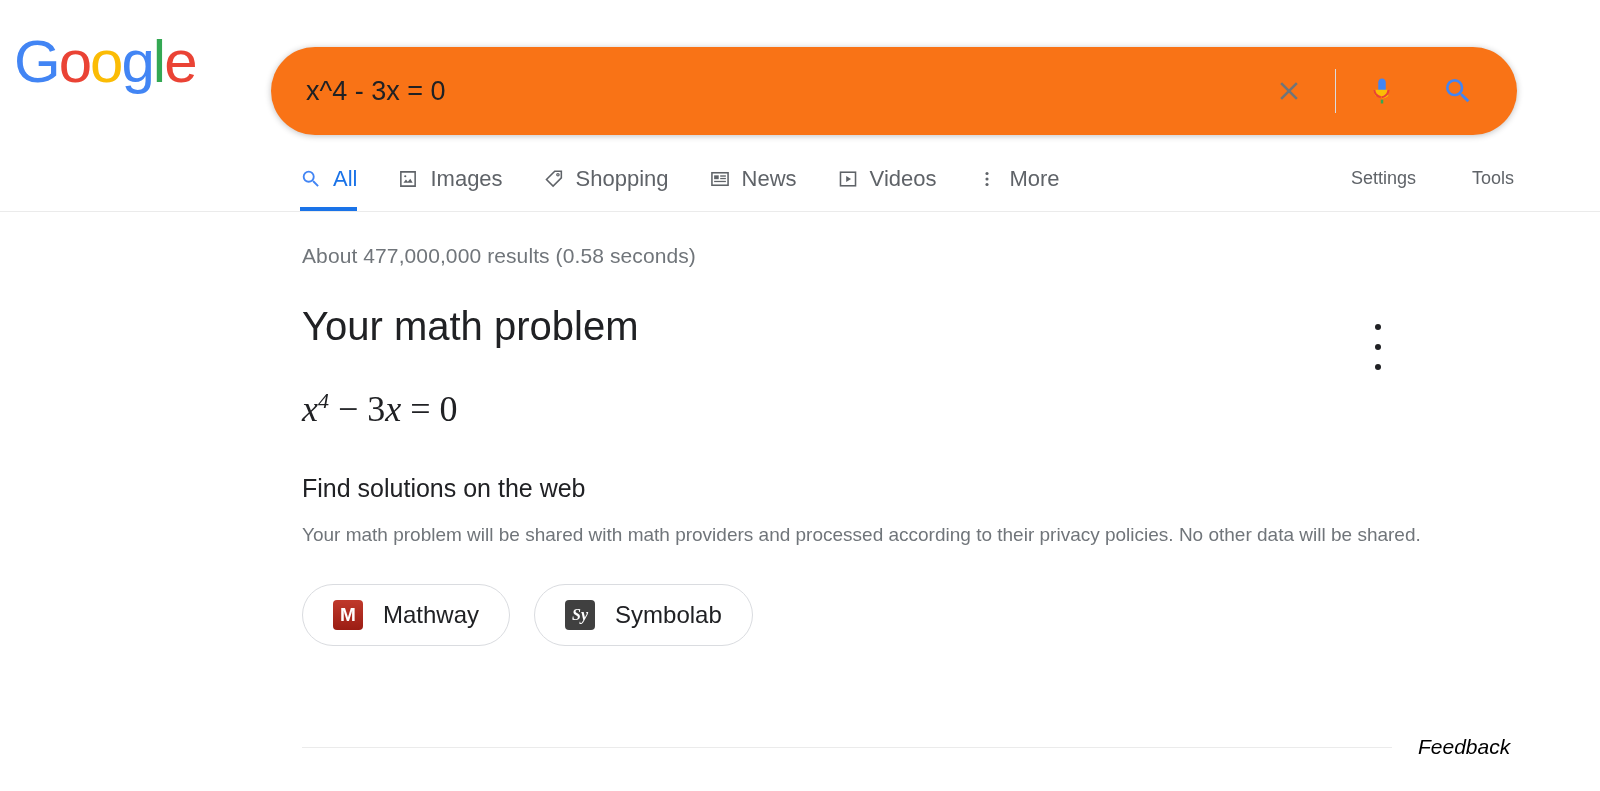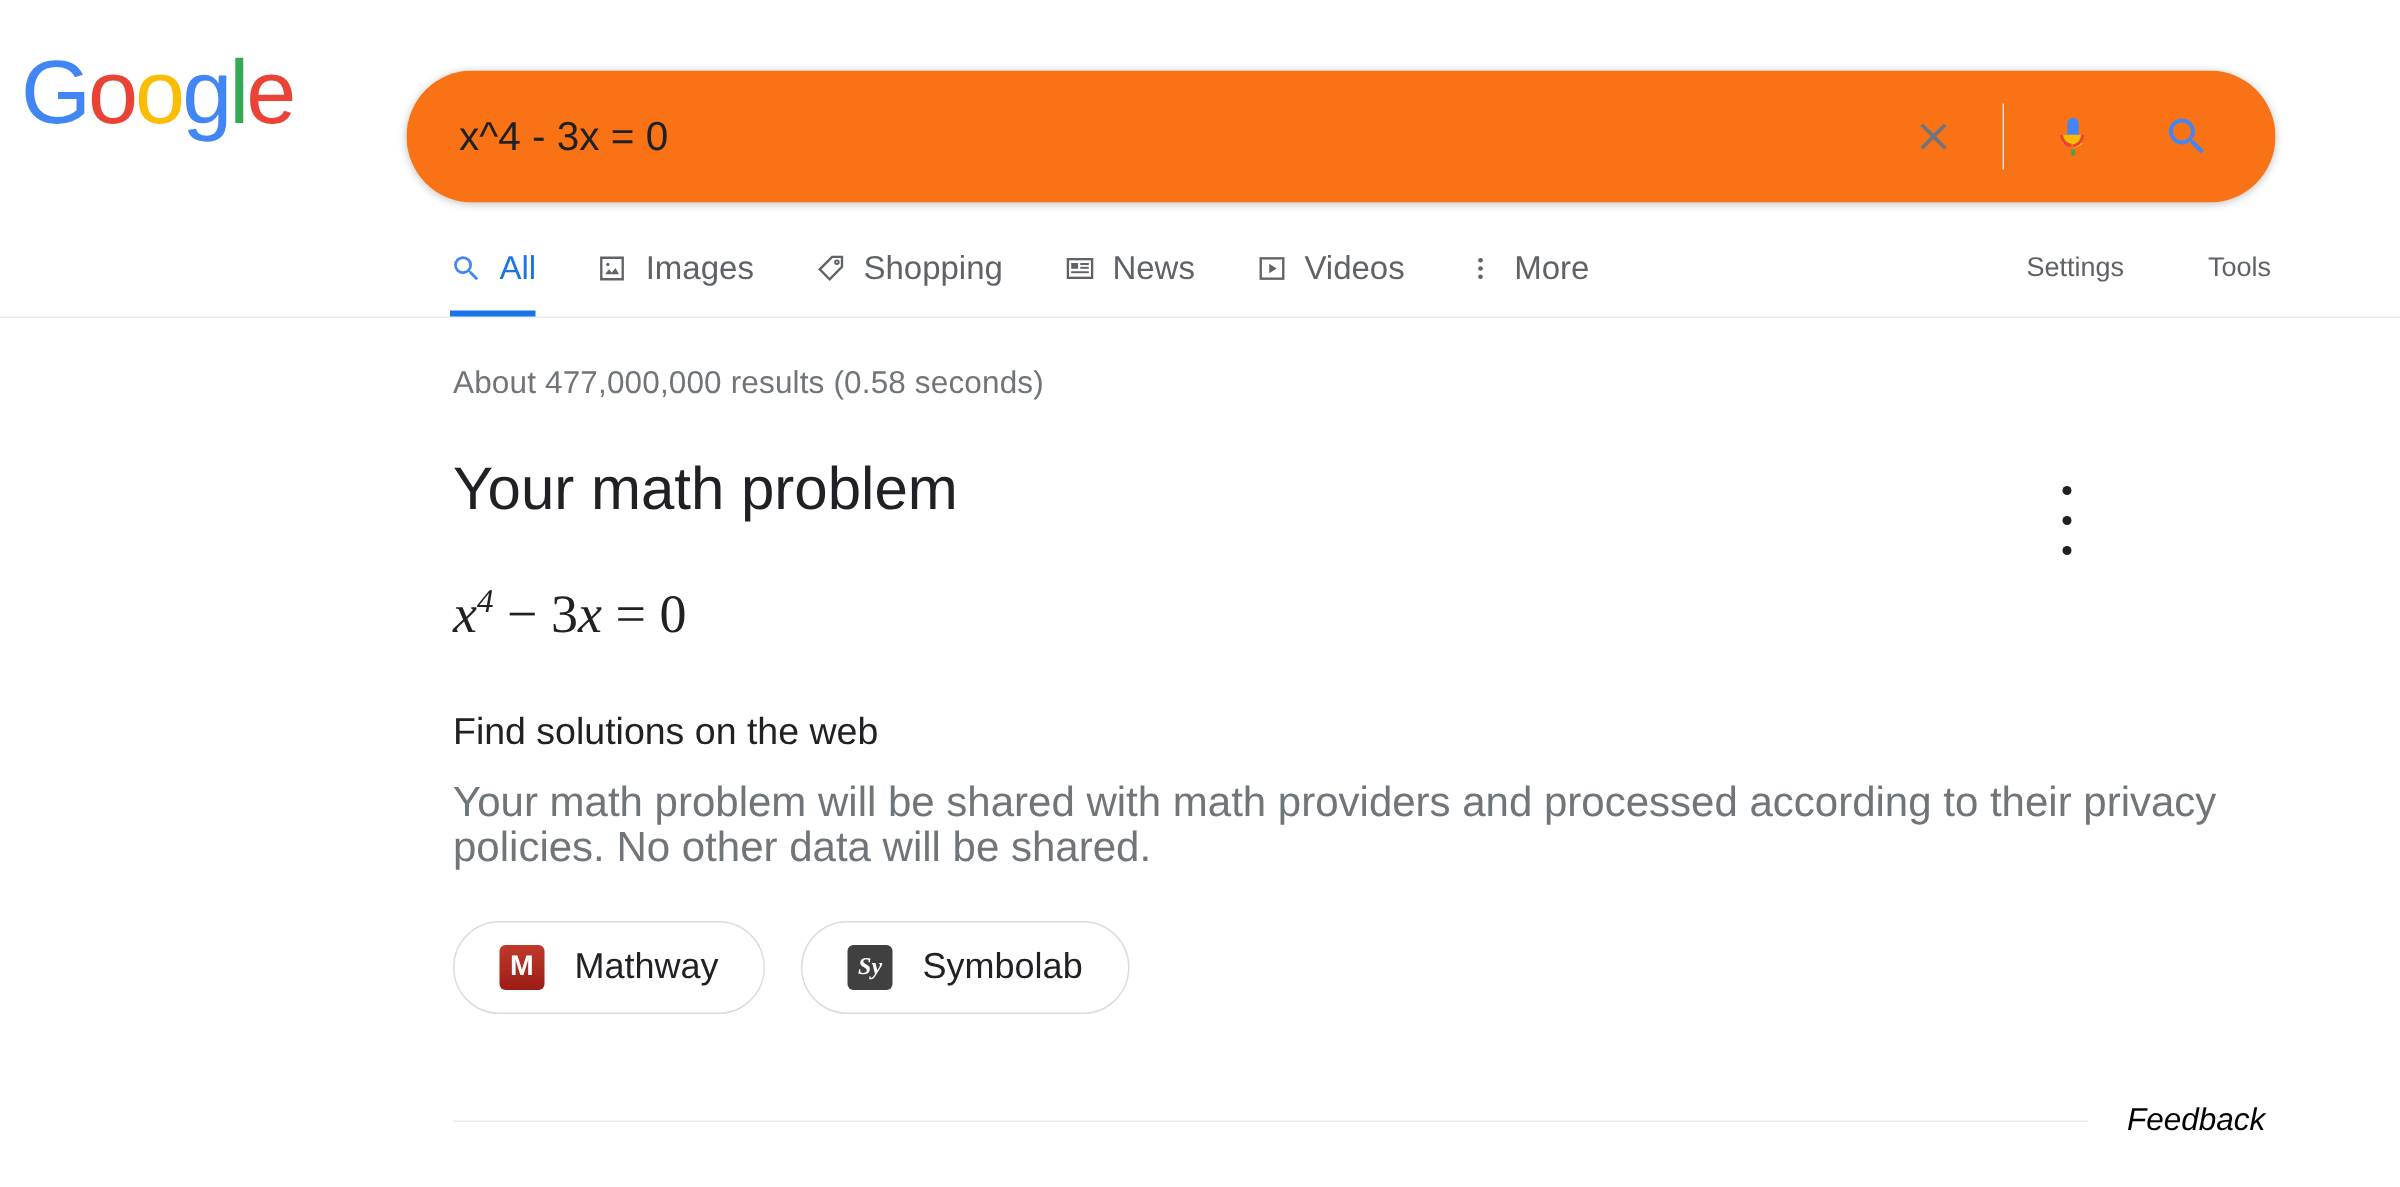--- a/index.html
+++ b/index.html
@@ -171,21 +171,21 @@
   .equation .op { font-style: normal; }
   .equation .num { font-style: normal; }
 
   .subhead {
     font-size: 25px;
     color: #202124;
     margin-top: 44px;
     font-weight: 400;
   }
   .disclaimer {
-    font-size: 28px;
+    font-size: 19px;
     color: #70757a;
     line-height: 30px;
     margin-top: 17px;
     max-width: 1185px;
   }
 
   .chips { display: flex; margin-top: 34px; }
   .chip {
     display: flex;
     align-items: center;

